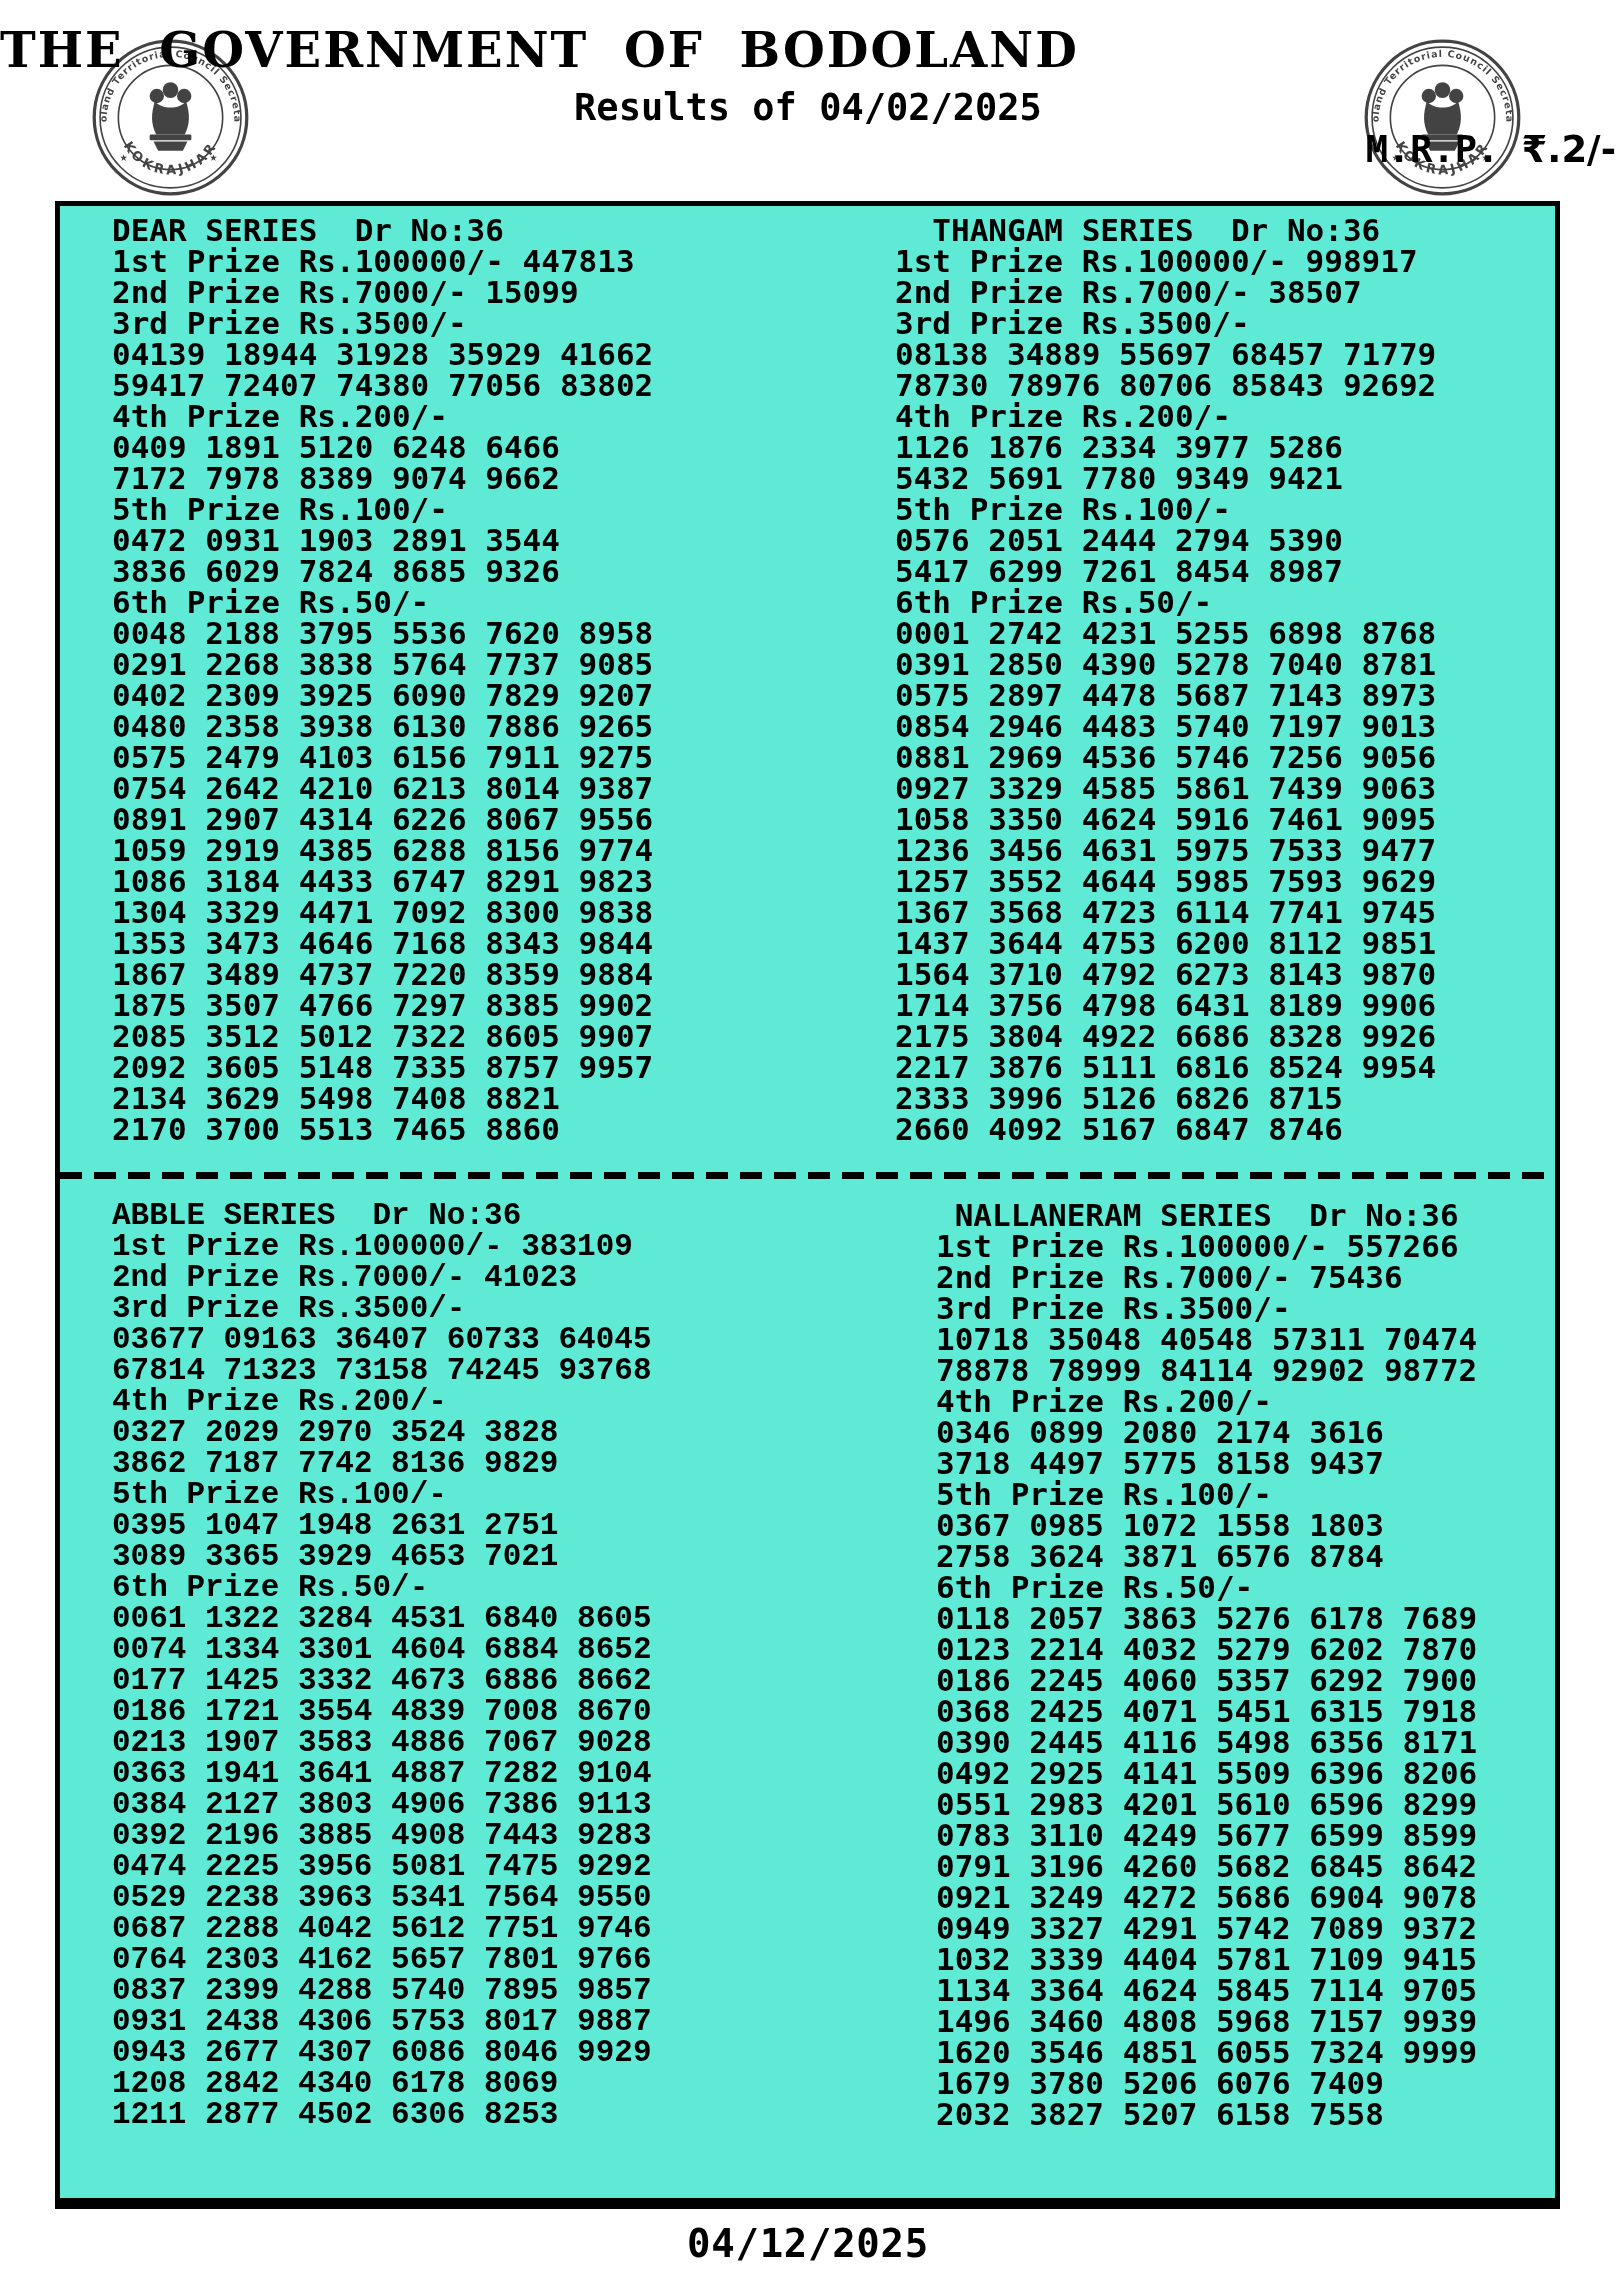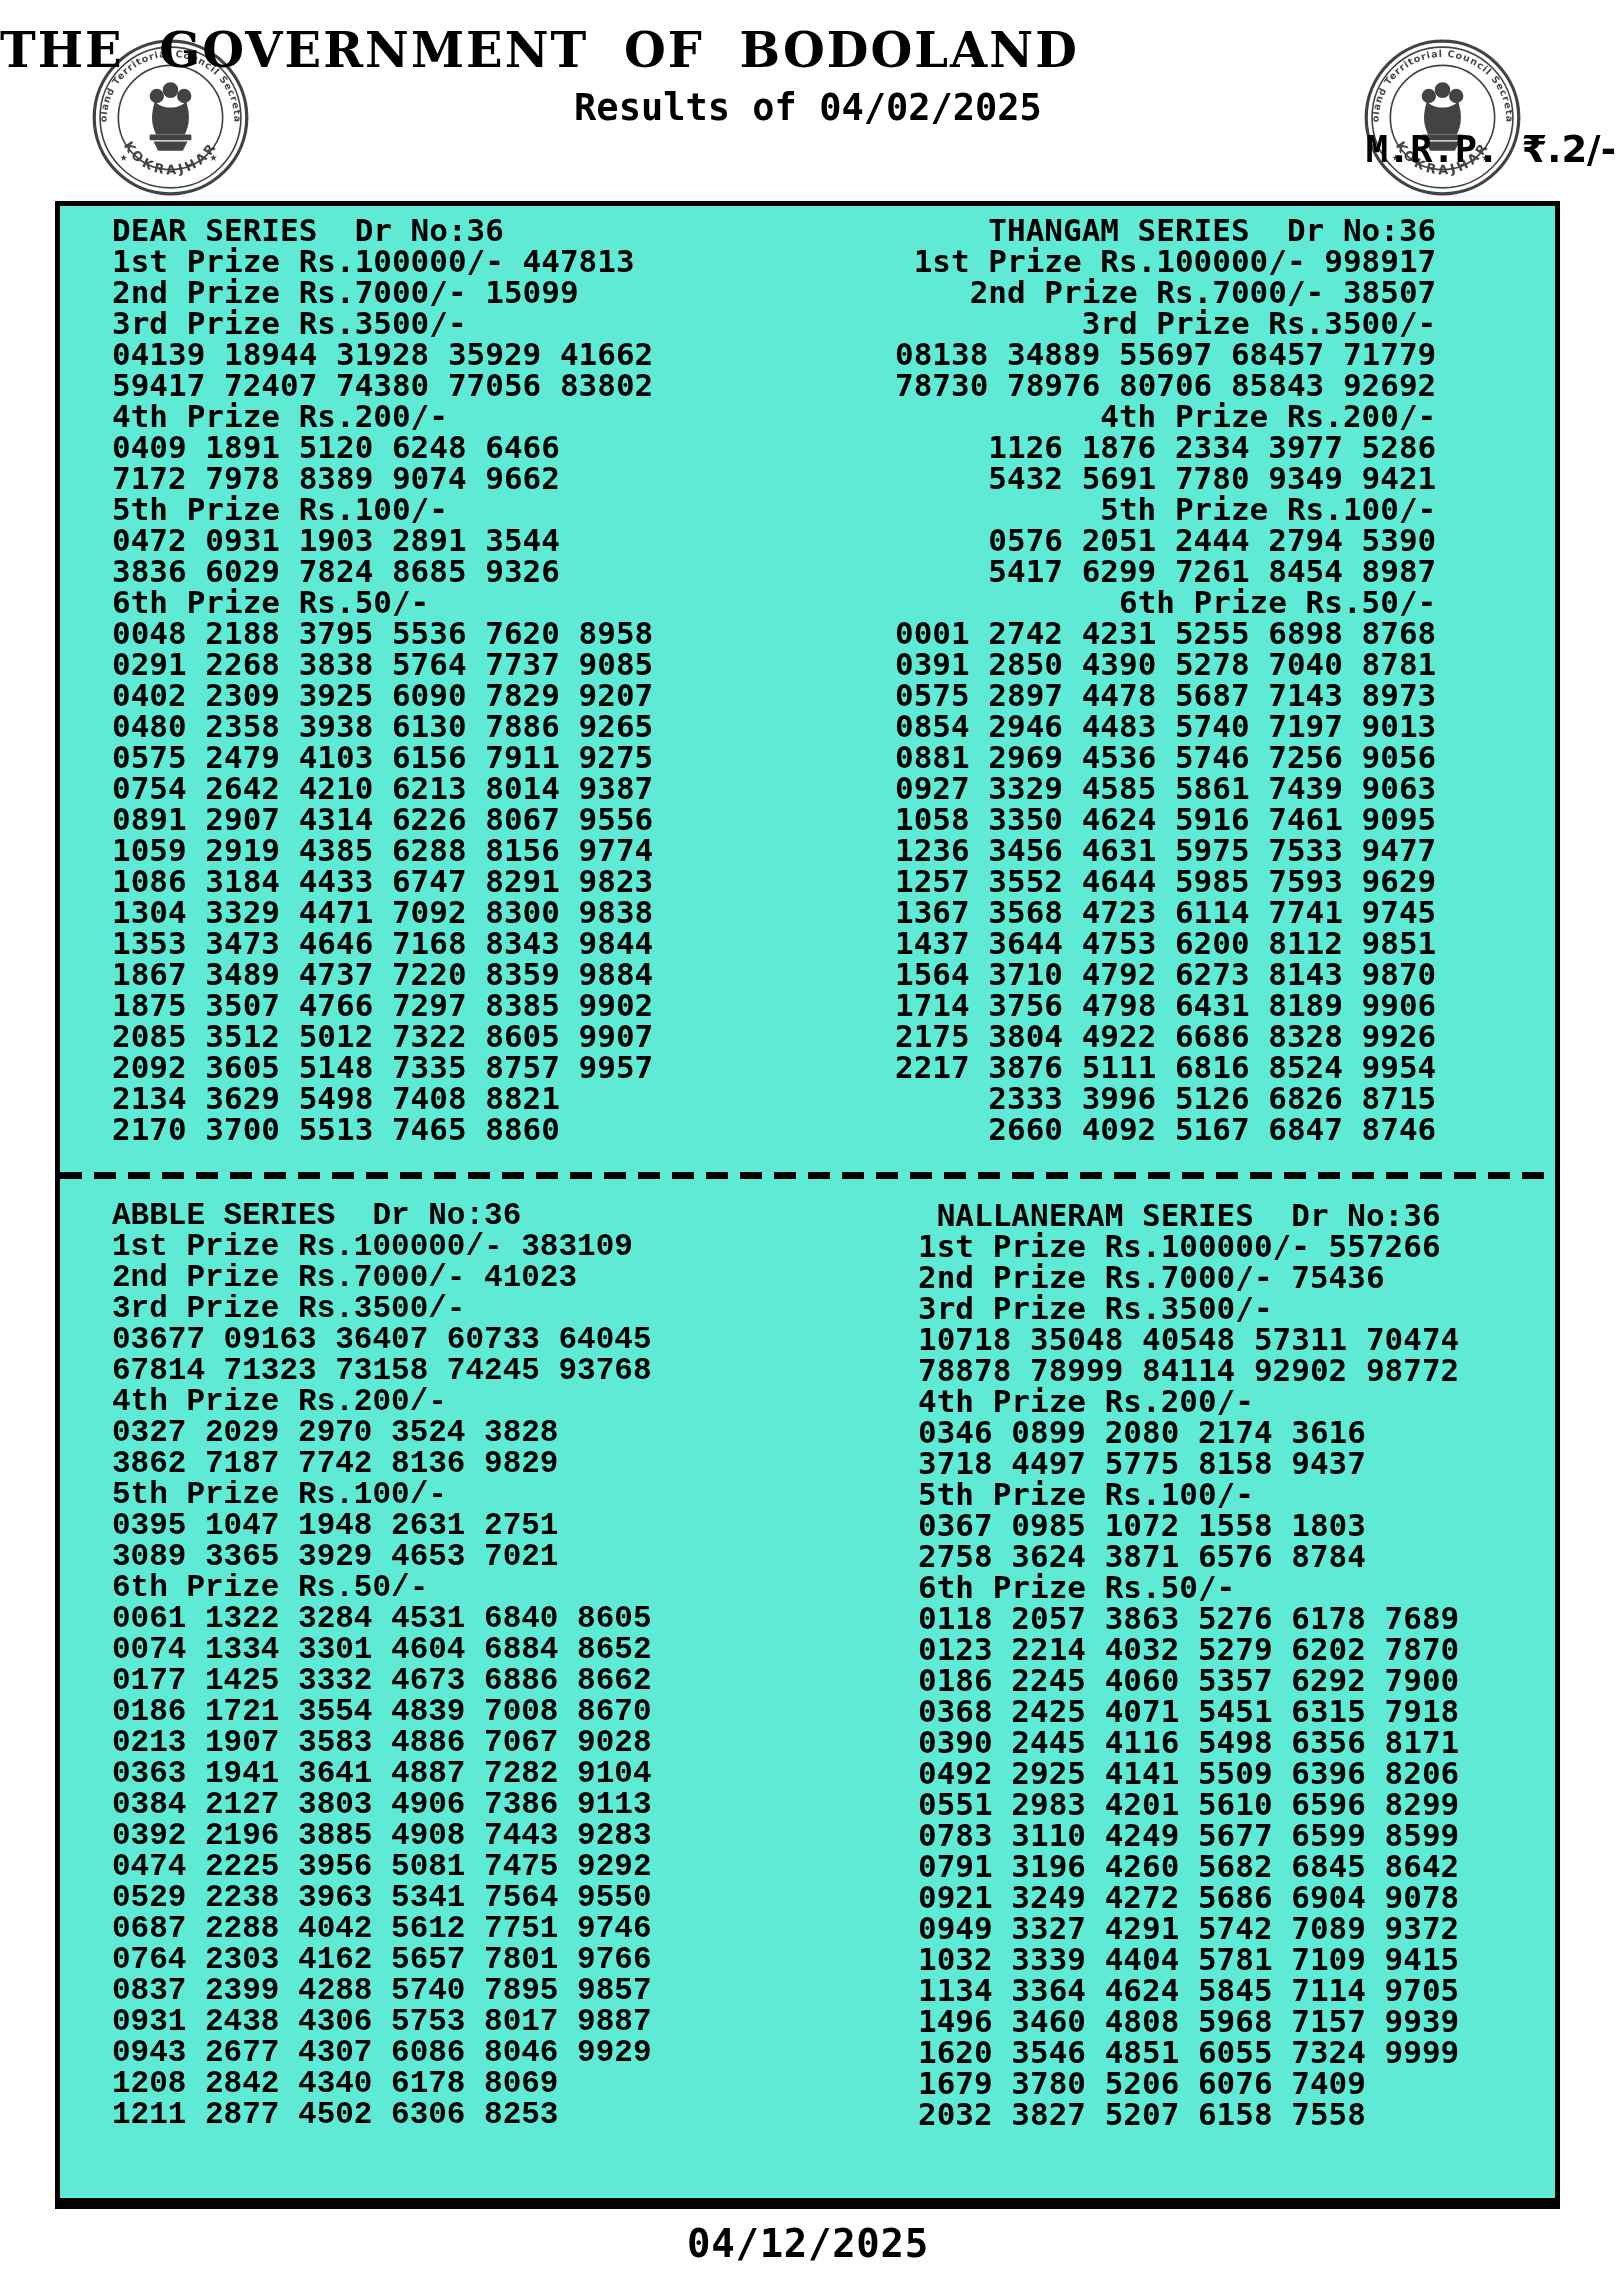--- a/index.html
+++ b/index.html
@@ -16,23 +16,23 @@
   .rupee{font-family:"DejaVu Sans","Liberation Sans",sans-serif;font-weight:bold;}
   
   .seal{position:absolute;top:36px;opacity:.92;}
   .seal-left{left:89px;}
   .seal-right{left:1361px;}
   
   .resultbox{position:absolute;left:55px;top:201px;width:1505px;height:2008px;
              border:5.2px solid #000;border-bottom:11.7px solid #000;box-sizing:border-box;background:#5eead4;}
   .series-col{position:absolute;white-space:pre;font-weight:bold;font-size:31px;line-height:31px;}
   #col0{left:52px;top:9px;}
-  #col1{left:835px;top:9px;text-align:right;}
+  #col1{left:835px;top:9px;}
   #col2{left:52px;top:994px;font-family:Liberation Mono, monospace;}
-  #col3{left:858px;top:994px;}
+  #col3{left:876px;top:994px;}
   .ln{white-space:pre;}
   .divider{position:absolute;left:0;right:0;top:966px;height:7.2px;
            background:repeating-linear-gradient(90deg,#000 0 22px,transparent 22px 34px);}
   
   .footer-date{position:absolute;top:2221px;left:0;width:100%;text-align:center;
                font-weight:bold;font-size:39px;letter-spacing:0.7px;}
 </style>
 </head>
 <body>
 

